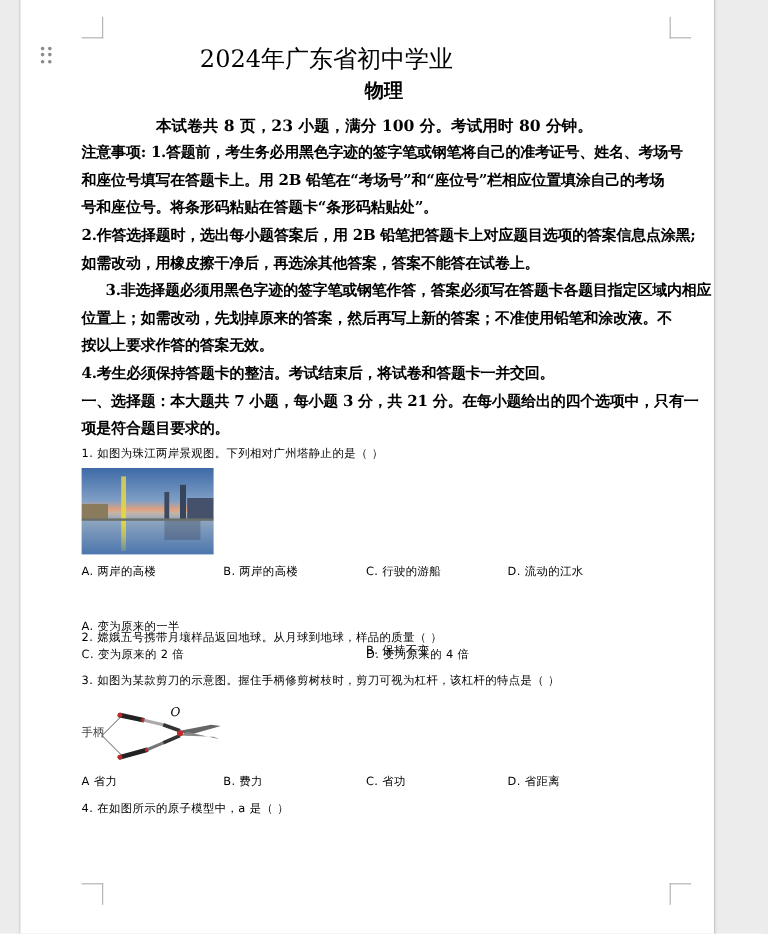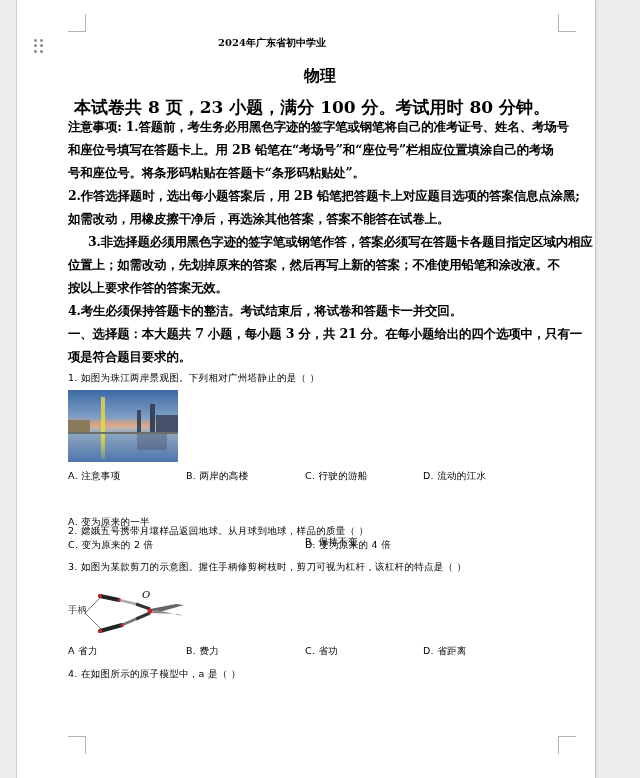--- a/index.html
+++ b/index.html
@@ -23,23 +23,23 @@
     .c-bl { left: 51px; top: 736px; border-right-width: 1px; border-top-width: 1px; }
     .c-br { left: 541px; top: 736px; border-left-width: 1px; border-top-width: 1px; }
 
     .drag-handle {
       position: absolute; left: 34px; top: 39px; width: 9px; height: 14px;
       display: grid; grid-template-columns: 3px 3px; column-gap: 3px; row-gap: 2px;
     }
     .drag-handle span { width: 3px; height: 3px; background: #8a8a8a; border-radius: 50%; display: block; }
 
     .abs { position: absolute; white-space: nowrap; }
-    .title { left: 0; width: 544px; text-align: center; font-weight: bold; font-size: 10px; }
+    .title { left: 0; width: 544px; text-align: center; font-weight: normal; font-size: 20px; }
     .subtitle { left: 0; width: 640px; text-align: center; font-weight: bold; font-size: 16px; }
-    .info { left: 0; width: 624px; text-align: center; font-weight: bold; font-size: 17px; }
+    .info { left: 0; width: 624px; text-align: center; font-weight: bold; font-size: 13px; }
     .bold-line { left: 68px; font-weight: bold; font-size: 12.5px; letter-spacing: -0.2px; }
     .q { left: 68px; font-size: 9.5px; font-family: "DejaVu Sans", "Liberation Sans", sans-serif; letter-spacing: 0.3px; }
     .opt { font-size: 9.5px; font-family: "DejaVu Sans", "Liberation Sans", sans-serif; letter-spacing: 0.3px; }
 
     .photo {
       position: absolute; left: 68px; top: 390px; width: 110px; height: 72px;
       overflow: hidden;
       background: linear-gradient(to bottom, #3e6aa6 0%, #7f9fc6 38%, #e0a27e 48%, #c6b4a6 52%, #8fa6c0 60%, #4c76ad 100%);
     }
     .photo .tower { position: absolute; left: 33px; top: 7px; width: 4px; height: 36px; background: linear-gradient(#c8c46a, #e3da3a); }
@@ -95,21 +95,21 @@
 <div class="photo">
   <div class="bldL"></div>
     <div class="tower"></div>
     <div class="tower-r"></div>
   <div class="bldR1"></div>
     <div class="bldR2"></div>
     <div class="bldR3"></div>
   <div class="shore"></div>
     <div class="refl"></div>
 </div>
-<div class="abs opt" style="left:68px; top:470px;">A. 注意事项</div>
+<div class="abs opt" style="left:68px; top:470px;">A. 两岸的高楼</div>
 <div class="abs opt" style="left:186px; top:470px;">B. 两岸的高楼</div>
 <div class="abs opt" style="left:305px; top:470px;">C. 行驶的游船</div>
 <div class="abs opt" style="left:423px; top:470px;">D. 流动的江水</div>
 
 <div class="abs q" style="top:493px;margin-top:32px;">2. 嫦娥五号携带月壤样品返回地球。从月球到地球，样品的质量（      ）</div>
 <div class="abs opt" style="left:68px; top:516px;">A. 变为原来的一半</div>
 <div class="abs opt" style="left:305px; top:516px;margin-top:20px;">B. 保持不变</div>
 <div class="abs opt" style="left:68px; top:539px;">C. 变为原来的 2 倍</div>
 <div class="abs opt" style="left:305px; top:539px;">D. 变为原来的 4 倍</div>
 

